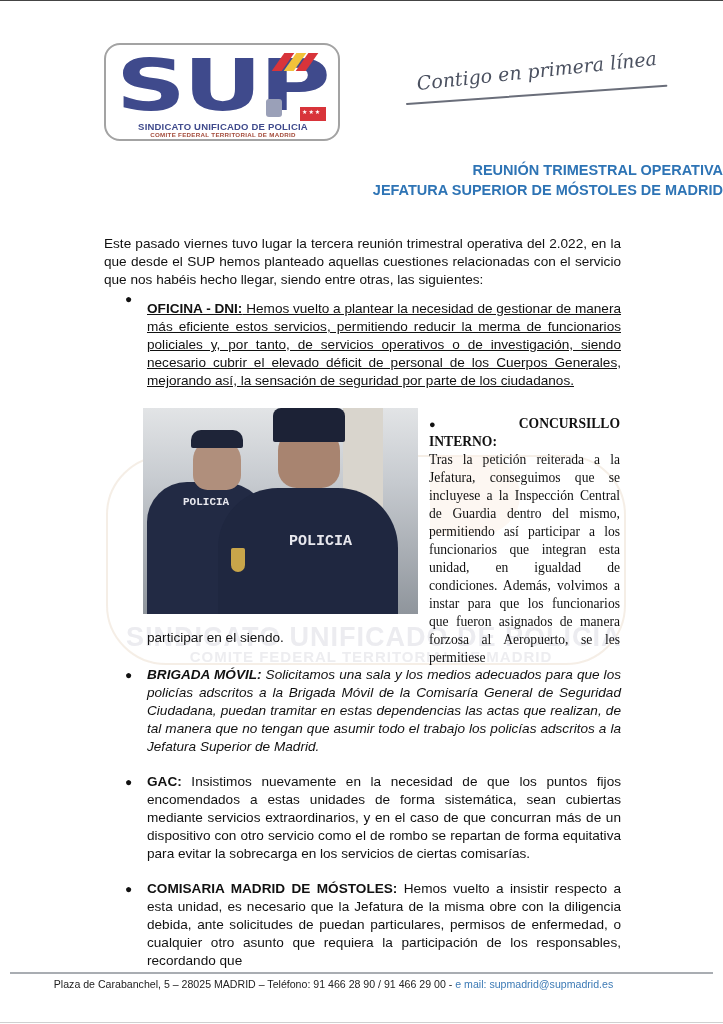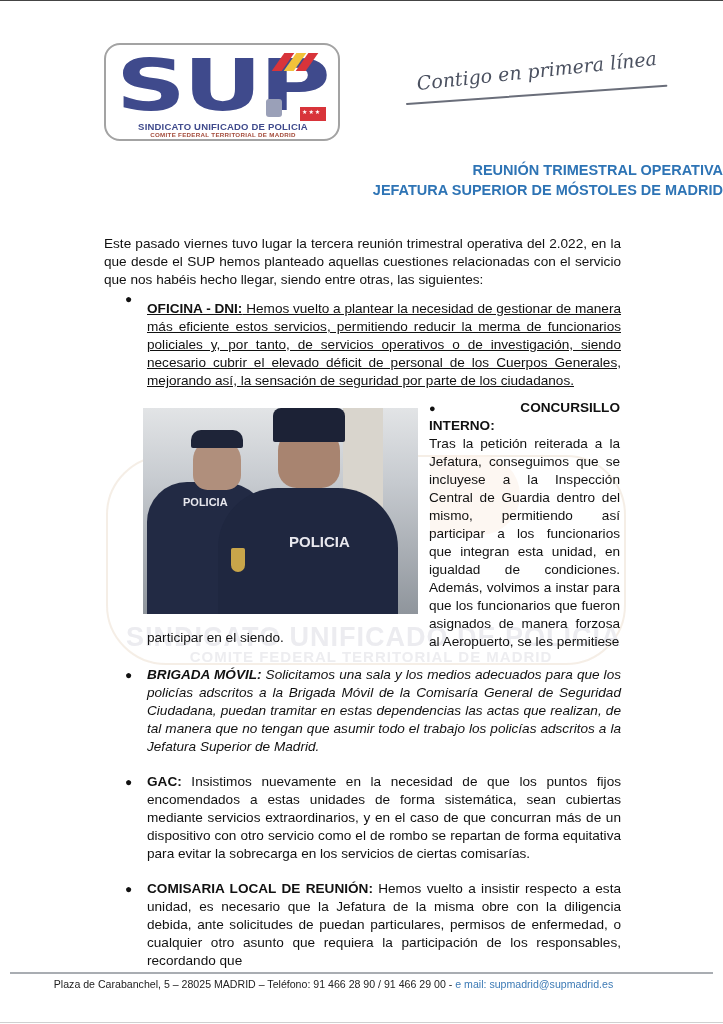--- a/index.html
+++ b/index.html
@@ -79,21 +79,21 @@
   }
   .photo .bg-building { position: absolute; left: 0; top: 0; width: 275px; height: 206px;
     background: linear-gradient(180deg, #e2e4e6 0%, #c7cbd0 35%, #8f959c 100%); }
   .photo .pillar { position: absolute; left: 200px; top: 0; width: 40px; height: 206px; background: #d9d5cd; }
   .officer-left-head { position: absolute; left: 50px; top: 32px; width: 48px; height: 50px; background: #b08f7c; border-radius: 40% 40% 30% 30%; }
   .officer-left-cap { position: absolute; left: 48px; top: 22px; width: 52px; height: 18px; background: #1e2438; border-radius: 10px 10px 2px 2px; }
   .officer-left-body { position: absolute; left: 4px; top: 74px; width: 125px; height: 140px; background: #222a44; border-radius: 40px 50px 0 0; }
   .officer-right-head { position: absolute; left: 135px; top: 18px; width: 62px; height: 62px; background: #a88470; border-radius: 40% 40% 30% 30%; }
   .officer-right-cap { position: absolute; left: 130px; top: 0; width: 72px; height: 34px; background: #1c2236; border-radius: 8px 8px 2px 2px; }
   .officer-right-body { position: absolute; left: 75px; top: 80px; width: 180px; height: 140px; background: #1f2740; border-radius: 60px 60px 0 0; }
-  .policia-label { position: absolute; color: #e8e8ee; font-weight: bold; font-family: Liberation Sans, sans-serif; white-space: nowrap; }
+  .policia-label { position: absolute; color: #e8e8ee; font-weight: bold; font-family: Liberation Mono, monospace; white-space: nowrap; }
   .policia-left { left: 40px; top: 88px; font-size: 11px; }
   .policia-right { left: 146px; top: 125px; font-size: 15px; }
   .badge { position: absolute; left: 88px; top: 140px; width: 14px; height: 24px; background: #c8a54a; border-radius: 2px 2px 8px 8px; }
 
   
   .footer-rule { position: absolute; left: 10px; top: 972px; width: 703px; height: 2px; background: #a9adb2; }
   .footer {
     position: absolute; left: 0; top: 978px; width: 667px; text-align: center;
     font-size: 10.6px; color: #222; white-space: nowrap;
   }
@@ -143,38 +143,38 @@
   <div class="officer-left-head"></div>
   <div class="officer-left-cap"></div>
   <div class="officer-right-body"></div>
   <div class="officer-right-head"></div>
   <div class="officer-right-cap"></div>
   <div class="policia-label policia-left">POLICIA</div>
   <div class="policia-label policia-right">POLICIA</div>
   <div class="badge"></div>
 </div>
 
-<div class="item body-text" style="left:429px; width:191px; top:399px;">
+<div class="item body-text" style="left:429px; width:191px; top:415px;font-family:Liberation Serif, serif;">
   <span style="font-size:11px;">●&nbsp;</span><b style="word-spacing:52px;">CONCURSILLO INTERNO:</b><br>
   <span>Tras la petición reiterada a la Jefatura, conseguimos que se incluyese a la Inspección Central de Guardia dentro del mismo, permitiendo así participar a los funcionarios que integran esta unidad, en igualdad de condiciones. Además, volvimos a instar para que los funcionarios que fueron asignados de manera forzosa al Aeropuerto, se les permitiese</span>
 </div>
 <div class="item body-text" style="top:629px;">participar en el siendo.</div>
 
 <div class="bullet" style="top:668px;">●</div>
 <div class="item body-text" style="top:666px;font-style:italic;">
   <b>BRIGADA MÓVIL:</b><span> Solicitamos una sala y los medios adecuados para que los policías adscritos a la Brigada Móvil de la Comisaría General de Seguridad Ciudadana, puedan tramitar en estas dependencias las actas que realizan, de tal manera que no tengan que asumir todo el trabajo los policías adscritos a la Jefatura Superior de Madrid.</span>
 </div>
 
 <div class="bullet" style="top:775px;">●</div>
 <div class="item body-text" style="top:773px;">
   <b>GAC:</b><span> Insistimos nuevamente en la necesidad de que los puntos fijos encomendados a estas unidades de forma sistemática, sean cubiertas mediante servicios extraordinarios, y en el caso de que concurran más de un dispositivo con otro servicio como el de rombo se repartan de forma equitativa para evitar la sobrecarga en los servicios de ciertas comisarías.</span>
 </div>
 
 <div class="bullet" style="top:882px;">●</div>
 <div class="item body-text" style="top:880px;">
-  <b>COMISARIA LOCAL DE REUNIÓN:</b><span> Hemos vuelto a insistir respecto a esta unidad, es necesario que la Jefatura de la misma obre con la diligencia debida, ante solicitudes de puedan particulares, permisos de enfermedad, o cualquier otro asunto que requiera la participación de los responsables, recordando que</span>
+  <b>COMISARIA MADRID DE MÓSTOLES:</b><span> Hemos vuelto a insistir respecto a esta unidad, es necesario que la Jefatura de la misma obre con la diligencia debida, ante solicitudes de puedan particulares, permisos de enfermedad, o cualquier otro asunto que requiera la participación de los responsables, recordando que</span>
 </div>
 
 <div class="footer-rule"></div>
 <div class="footer">
   <span>Plaza de Carabanchel, 5 – 28025 MADRID – Teléfono: 91 466 28 90 / 91 466 29 00 - </span><span class="email"> e mail: supmadrid@supmadrid.es</span>
 </div>
 <div class="bottom-rule"></div>
 
 </body></html>

